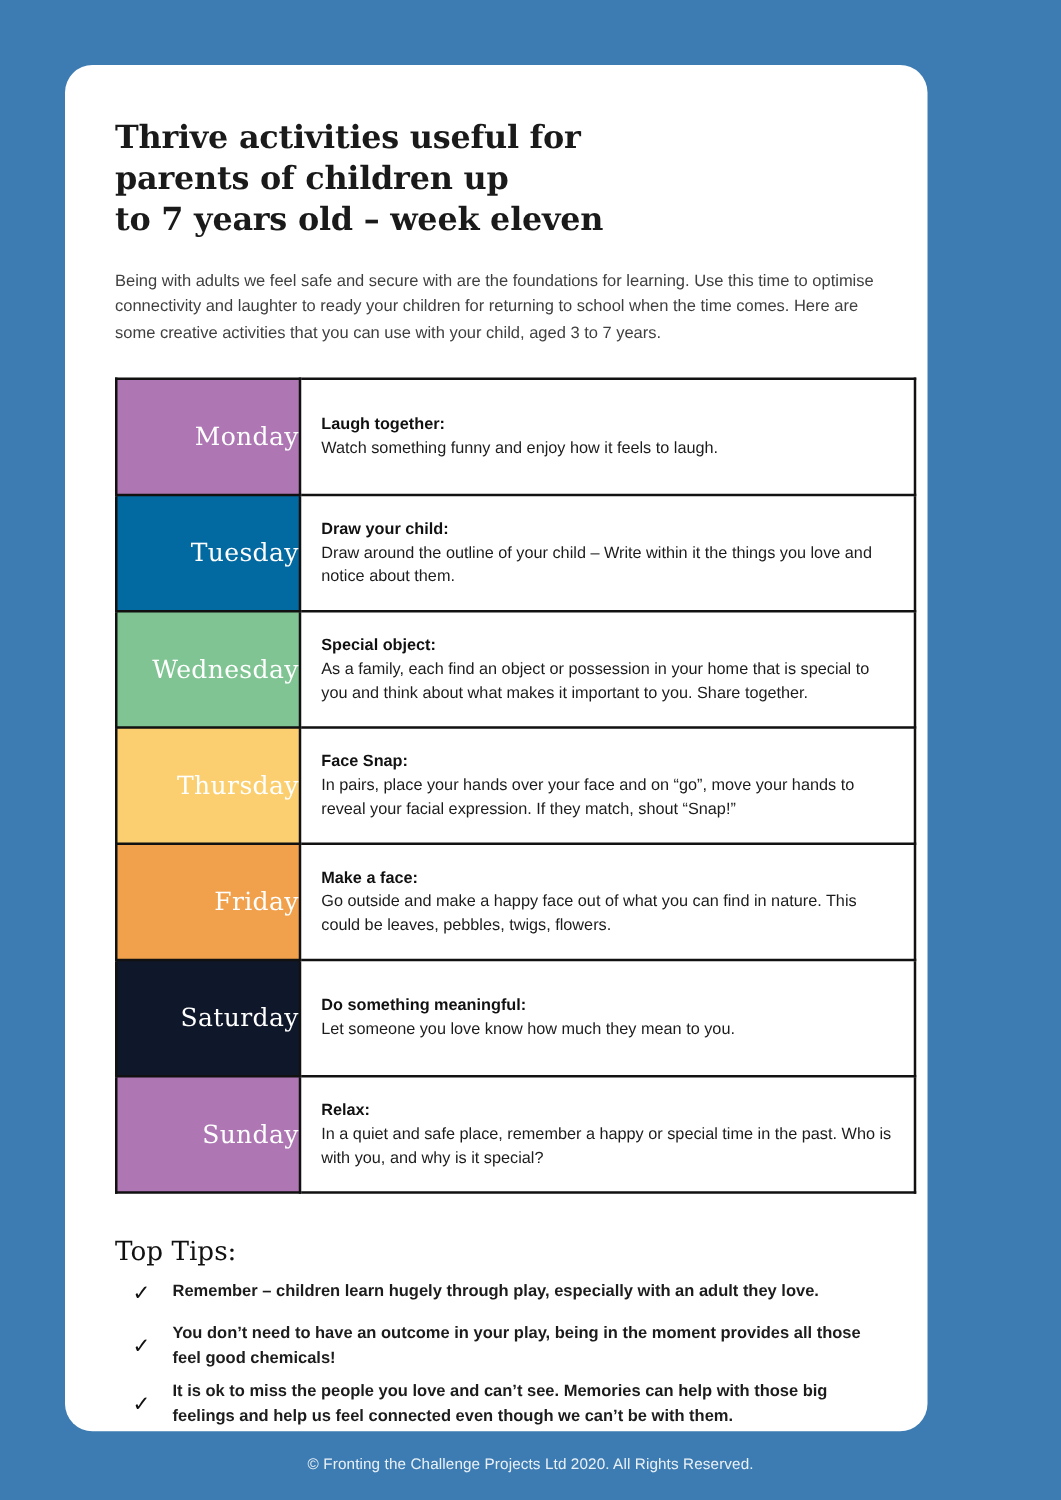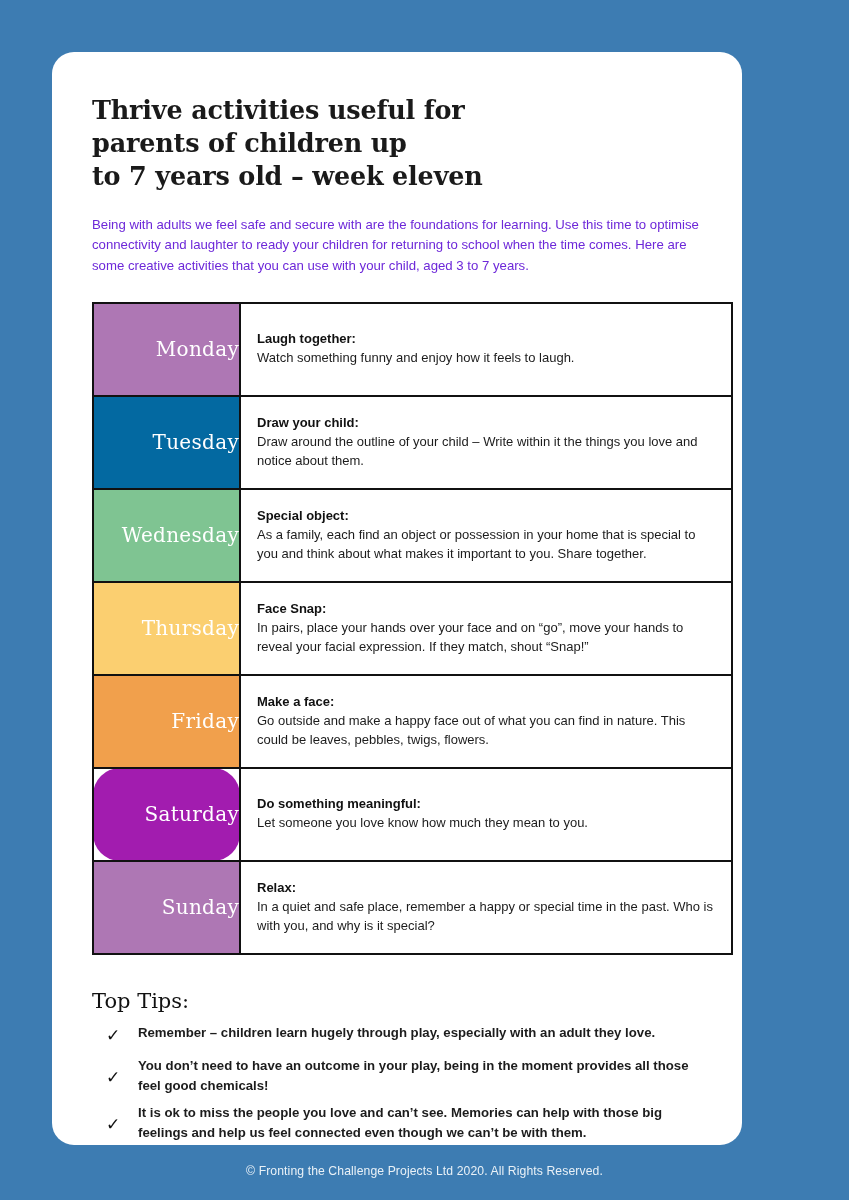--- a/index.html
+++ b/index.html
@@ -101,21 +101,21 @@
     font-size: 11px;
     color: #111;
     font-family: "Liberation Sans", sans-serif;
   }
 
   
   .intro {
     margin: 22px 0 0 0;
     font-size: 13.2px;
     line-height: 1.52;
-    color: #6d28d9;
+    color: #404040;
     max-width: 655px;
   }
 
   
   .week-table {
     margin-top: 26px;
     border: 2.4px solid #111111;
     border-collapse: collapse;
     width: 641px;
     table-layout: fixed;
@@ -266,21 +266,21 @@
             <td class="day-cell" style="background-color: rgb(241, 160, 76);">
               <span>Friday</span>
             </td>
             <td class="activity-cell">
               <div class="activity-title">Make a face:</div>
               <div class="activity-body">Go outside and make a happy face out of what you can find in nature. This could be leaves, pebbles, twigs, flowers.</div>
             </td>
           </tr>
 
           <tr>
-            <td class="day-cell" style="background-color: #a21caf; border-radius: 27px;">
+            <td class="day-cell" style="background-color: #0f172a;">
               <span>Saturday</span>
             </td>
             <td class="activity-cell">
               <div class="activity-title">Do something meaningful:</div>
               <div class="activity-body">Let someone you love know how much they mean to you.</div>
             </td>
           </tr>
 
           <tr>
             <td class="day-cell" style="background-color: rgb(174, 119, 180);">

